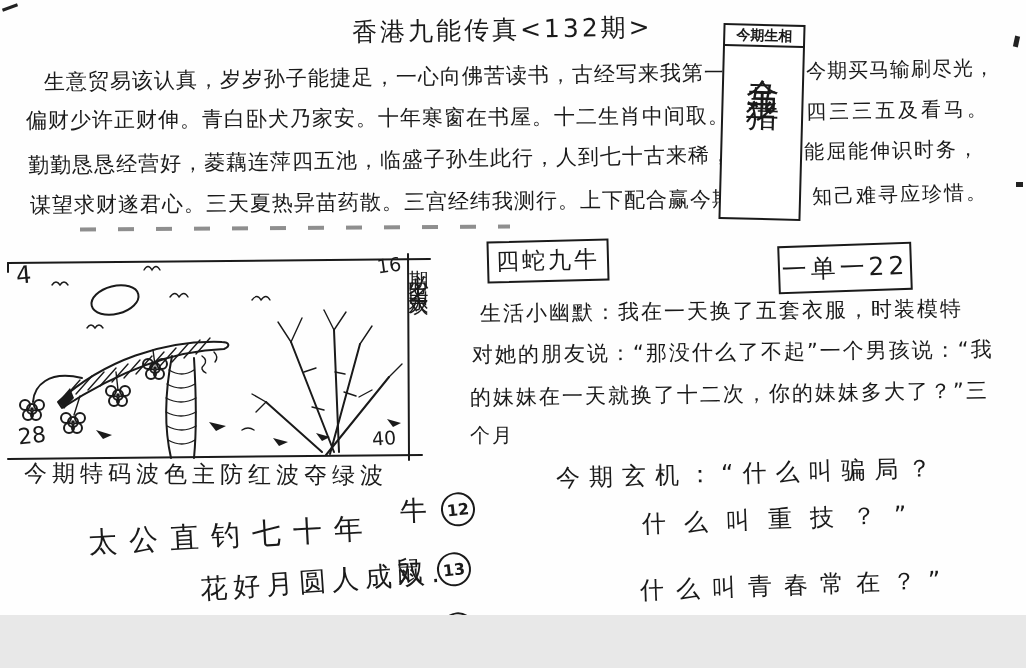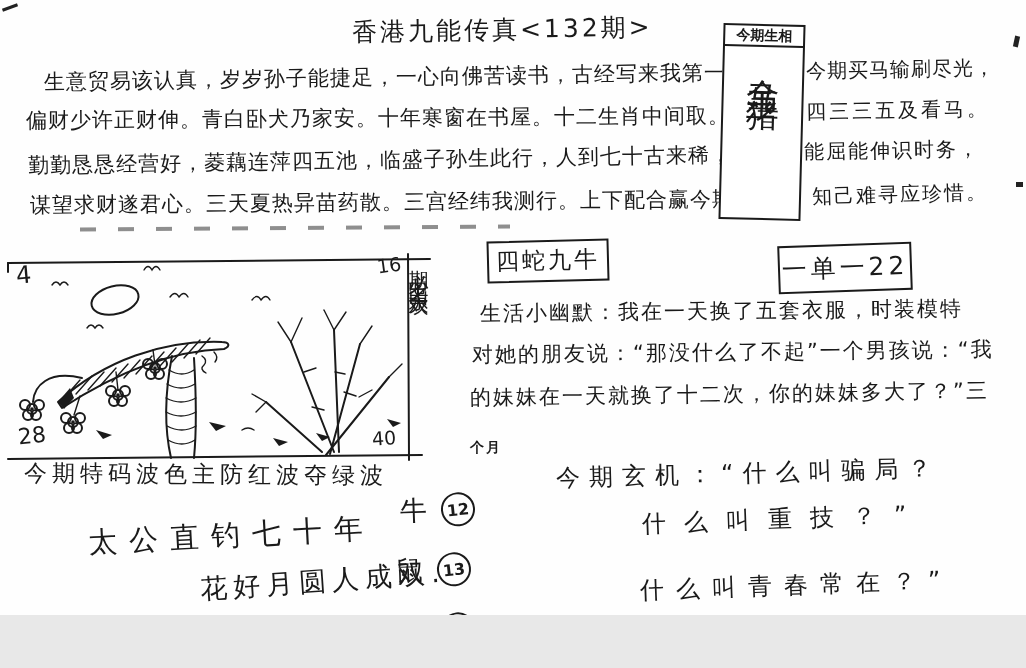--- a/index.html
+++ b/index.html
@@ -189,21 +189,21 @@
   <div class="box" style="left:487px;top:240px;width:118px;height:38px;transform:rotate(-1.5deg);">
     <span class="hand" style="position:static;font-size:23px;letter-spacing:3px;">四蛇九牛</span>
   </div>
   <div class="box" style="left:778px;top:244px;width:130px;height:44px;transform:rotate(-2deg);">
     <span class="hand" style="position:static;font-size:25px;letter-spacing:4px;">一单一22</span>
   </div>
 
   <div class="hand" style="left:480px;top:300px;font-size:21px;letter-spacing:2px;transform:rotate(-0.6deg);">生活小幽默：我在一天换了五套衣服，时装模特</div>
   <div class="hand" style="left:472px;top:341px;font-size:21px;letter-spacing:2px;transform:rotate(-0.6deg);">对她的朋友说：“那没什么了不起”一个男孩说：“我</div>
   <div class="hand" style="left:470px;top:383px;font-size:21px;letter-spacing:2px;transform:rotate(-0.8deg);">的妹妹在一天就换了十二次，你的妹妹多大了？”三</div>
-  <div class="hand" style="left:470px;top:440px;font-size:14px;letter-spacing:2px;font-weight:bold;">个月</div>
+  <div class="hand" style="left:470px;top:424px;font-size:20px;letter-spacing:2px;">个月</div>
 
   <div class="hand" style="left:88px;top:520px;font-size:29px;letter-spacing:12px;transform:rotate(-3deg);">太公直钓七十年</div>
   <div class="hand" style="left:200px;top:566px;font-size:27px;letter-spacing:6px;transform:rotate(-4deg);">花好月圆人成双.</div>
 
   <div class="animal-row" style="left:400px;top:492px;transform:rotate(-2deg);">
     <span class="animal-name">牛</span>
     <span class="circle-num">12</span>
   </div>
   <div class="animal-row" style="left:396px;top:552px;transform:rotate(-2deg);">
     <span class="animal-name">鼠</span>

